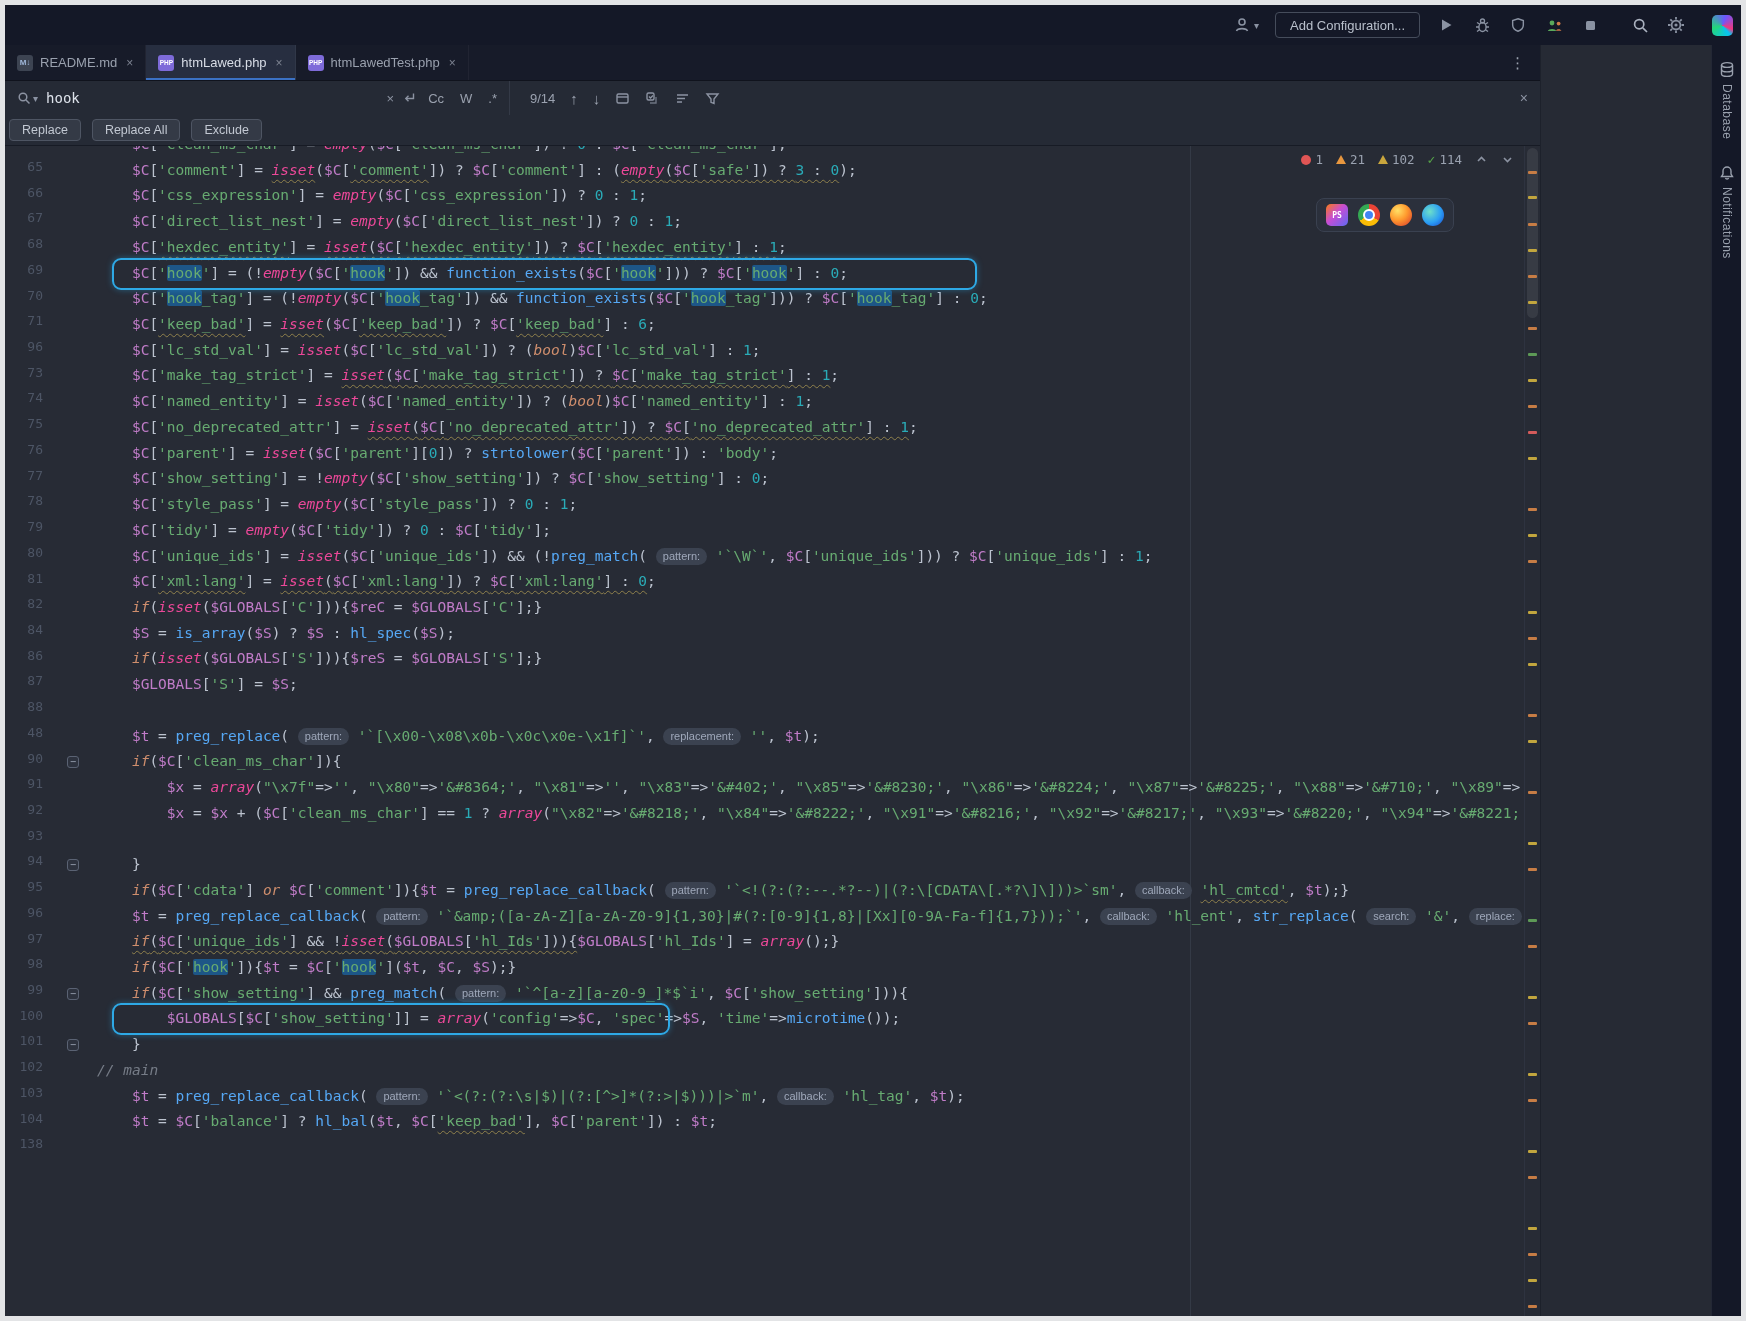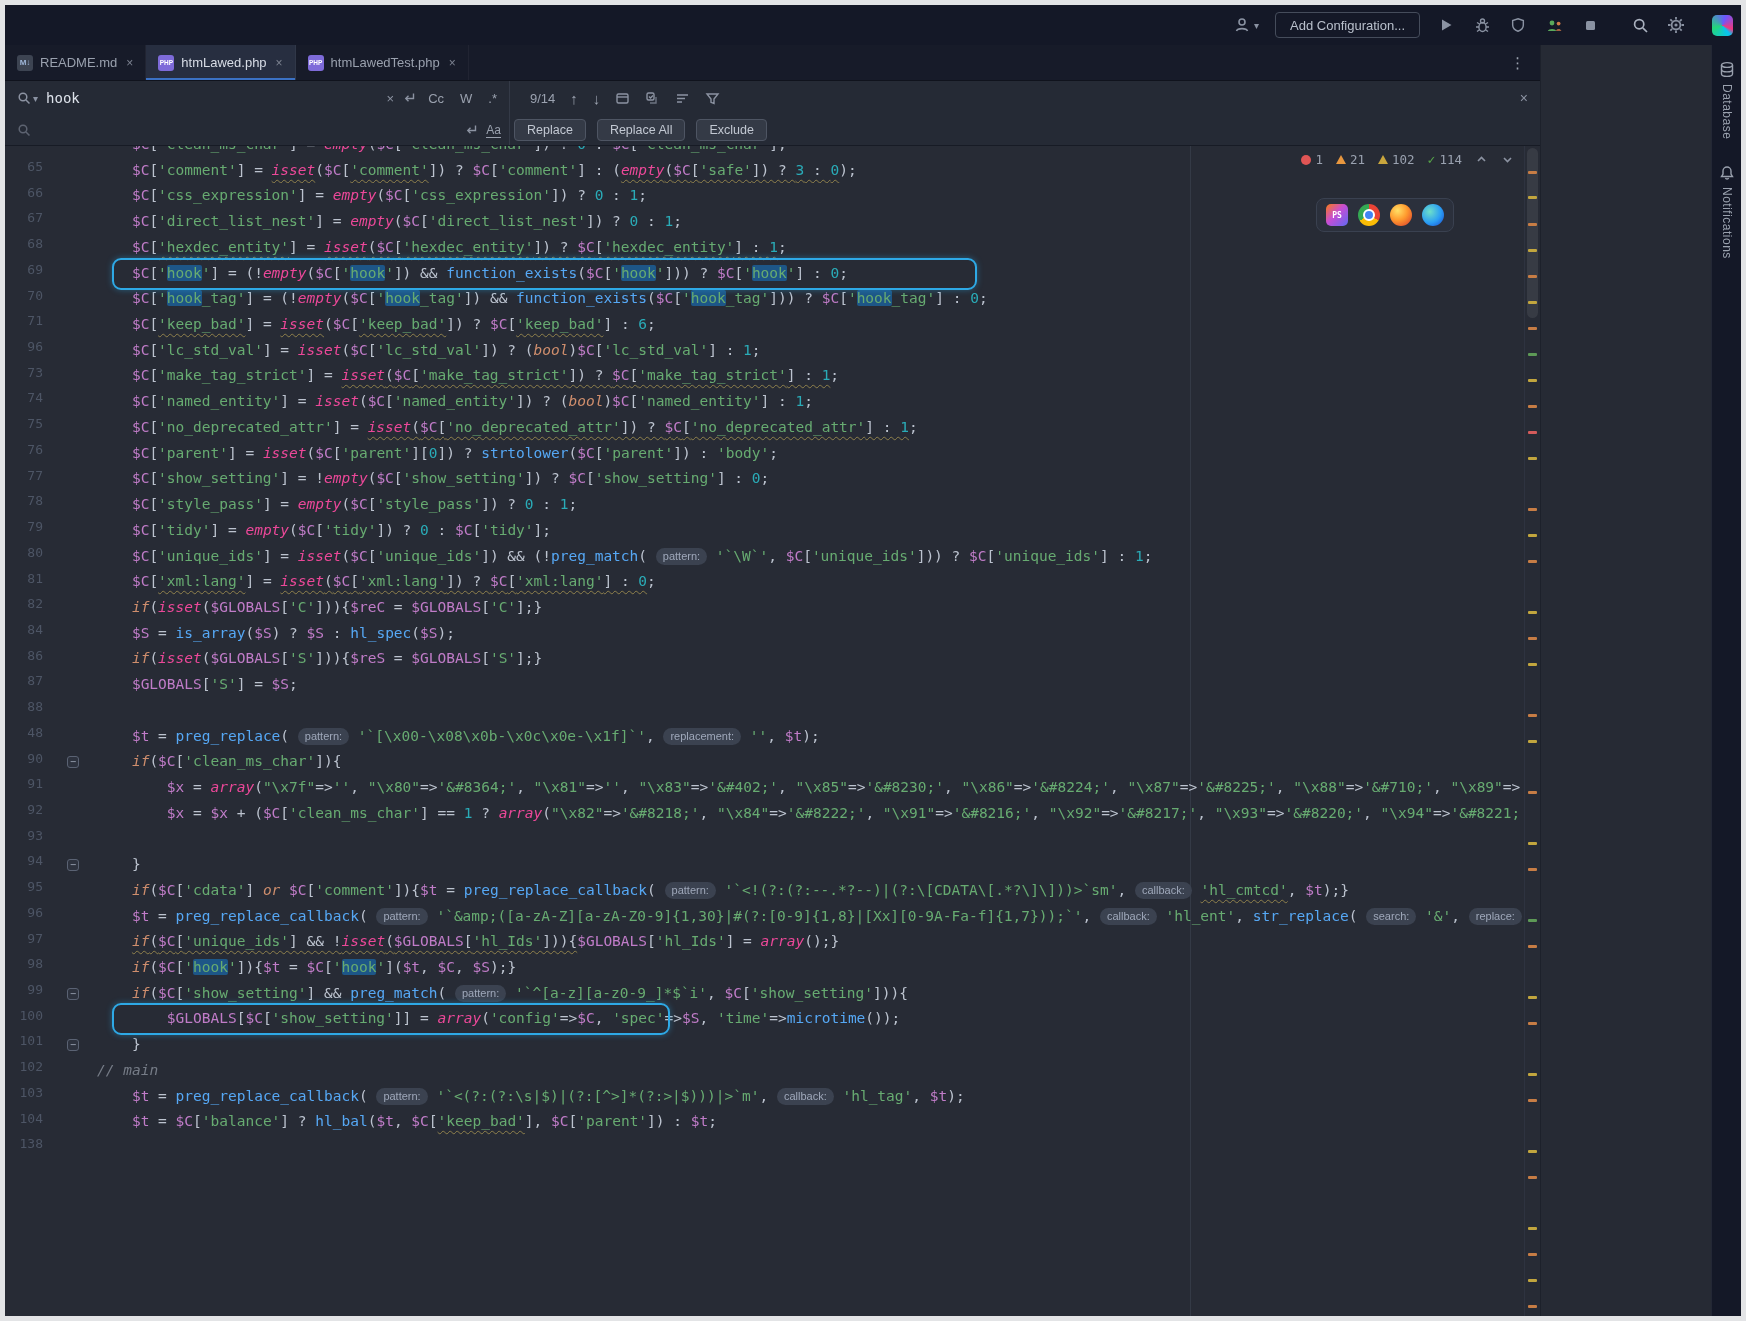--- a/index.html
+++ b/index.html
@@ -225,36 +225,20 @@
               </svg>
             </span>
           <span class="fnav">
               <svg width="15" height="15" viewBox="0 0 15 15">
                 <path d="M2 3h11L9 8v4.5l-3-1.2V8z" fill="none" stroke="#8c93a2" stroke-width="1.4"></path>
               </svg>
             </span>
           <span class="fclose-bar">×</span>
         </div>
         <div class="frow r2">
-          <div class="fzone">
-            <span class="ficon dim">
-              <svg width="14" height="14" viewBox="0 0 14 14" fill="none" stroke="#8c93a2" stroke-width="1.5">
-                  <circle cx="6" cy="6" r="3.8"></circle>
-                  <path d="M9 9l3.5 3.5"></path>
-                </svg>
-            </span>
-            <span class="fquery"></span>
-            <span class="fnl">
-                <svg width="14" height="14" viewBox="0 0 14 14" fill="none" stroke="#8c93a2" stroke-width="1.4">
-                  <path d="M11.5 2.5v5H4"></path>
-                  <path d="M6.5 4.8L3.8 7.5l2.7 2.7"></path>
-                </svg>
-              </span>
-            <span class="fpc">Aa</span>
-          </div>
           <button class="fbtn">Replace</button>
           <button class="fbtn">Replace All</button>
           <button class="fbtn">Exclude</button>
         </div>
       </div>
 
       <div class="editor">
         <div class="wrap-guide"></div>
         <div class="code">
             <div class="cl">

